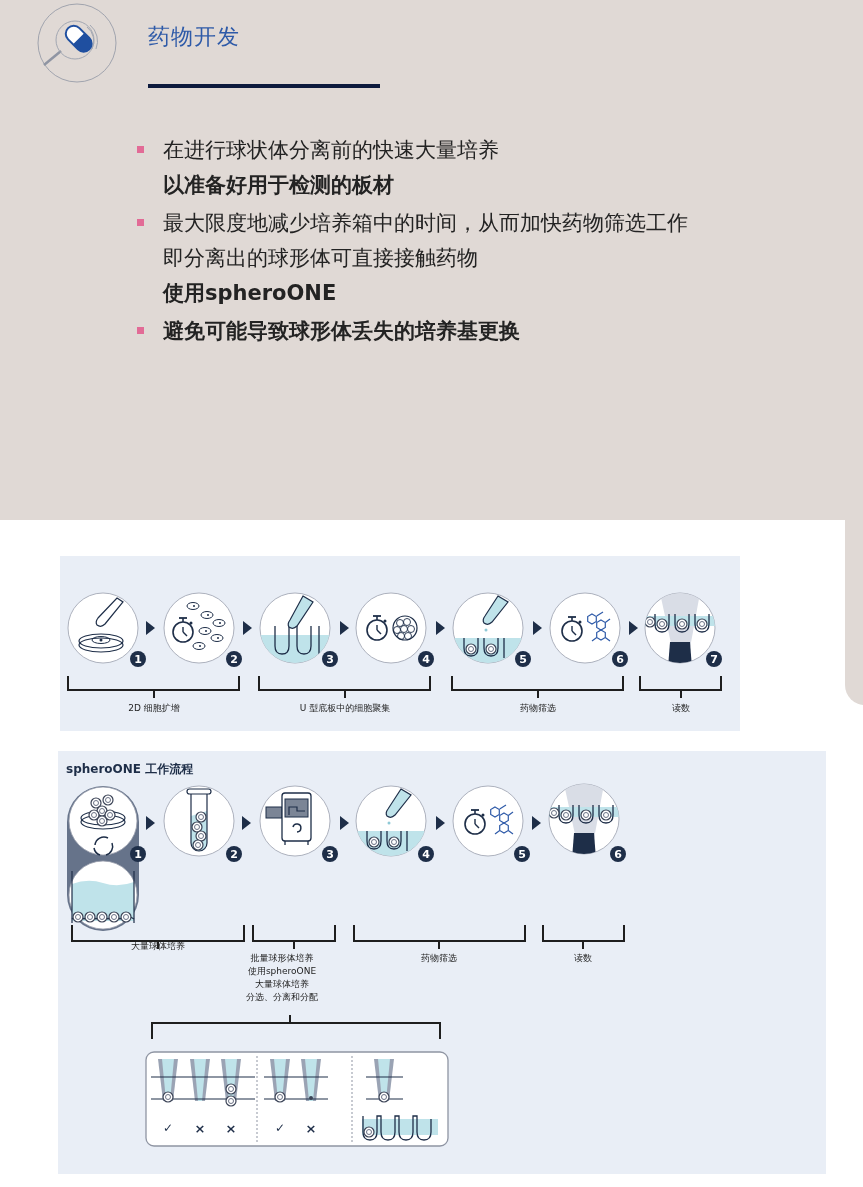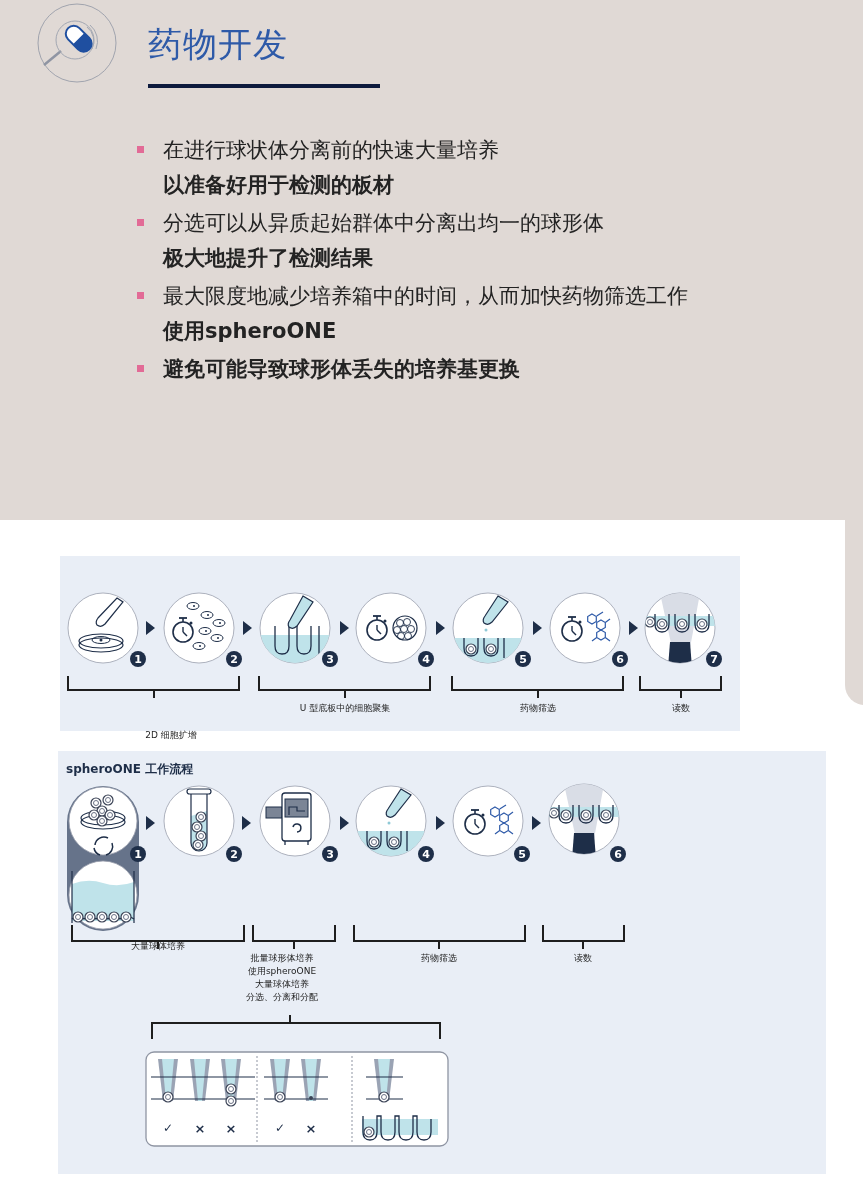--- a/index.html
+++ b/index.html
@@ -1,20 +1,20 @@
 <!DOCTYPE html>
 <html><head>
 <meta charset="utf-8">
 <style>
   html,body{margin:0;padding:0;}
   body{width:863px;height:1187px;position:relative;background:#ffffff;overflow:hidden;font-family:"DejaVu Sans","Liberation Sans",sans-serif;}
   .beige-top{position:absolute;left:0;top:0;width:863px;height:520px;background:#e0d9d5;}
   .beige-side{position:absolute;left:845px;top:519px;width:30px;height:186px;background:#e0d9d5;border-bottom-left-radius:20px;}
   .logo{position:absolute;left:37px;top:3px;width:80px;height:80px;}
-  .title{position:absolute;left:148px;top:22px;font-size:34px;color:#2e5aa8;letter-spacing:1px;font-weight:normal;}
+  .title{position:absolute;left:148px;top:22px;font-size:22px;color:#2e5aa8;letter-spacing:1px;font-weight:normal;}
   .title-rule{position:absolute;left:148px;top:84px;width:232px;height:4px;background:#0d1a3d;}
   .bullets{position:absolute;left:137px;top:138px;width:600px;}
   .bullet{position:relative;padding-left:26px;margin-bottom:14px;}
   .bullet .sq{position:absolute;left:0;top:8px;width:7px;height:7px;background:#e26b96;}
   .bullet .line{font-size:21px;color:#232323;line-height:24px;height:24px;margin-bottom:11px;white-space:nowrap;}
   .bullet .line:last-child{margin-bottom:0;font-weight:bold;}
   .panel{position:absolute;background:#e9eef6;}
   .panel1{left:60px;top:556px;width:680px;height:175px;}
   .panel2{left:58px;top:751px;width:768px;height:423px;}
   .panel2-title{position:absolute;left:8px;top:10px;font-size:12px;font-weight:bold;color:#1e2e48;}
@@ -43,26 +43,22 @@
 <div class="title-rule"></div>
 
 <div class="bullets">
   <div class="bullet">
     <span class="sq"></span>
     <div class="line">在进行球状体分离前的快速大量培养</div>
     <div class="line">以准备好用于检测的板材</div>
   </div>
   <div class="bullet">
     <span class="sq"></span>
-    <div class="line">分选可以从异质起始群体中分离出均一的球形体</div>
-    <div class="line">极大地提升了检测结果</div>
-  </div>
-  <div class="bullet">
-    <span class="sq"></span>
     <div class="line">最大限度地减少培养箱中的时间，从而加快药物筛选工作</div>
+    <div class="line">即分离出的球形体可直接接触药物</div>
     <div class="line">使用spheroONE</div>
   </div>
   <div class="bullet">
     <span class="sq"></span>
     <div class="line">避免可能导致球形体丢失的培养基更换</div>
   </div>
 </div>
 
 <div class="panel panel1">
   <svg class="svgwrap" width="680" height="175" viewBox="0 0 680 175">
@@ -222,21 +218,21 @@
         <text x="0" y="4" text-anchor="middle" font-size="11" font-weight="bold" fill="#fff" font-family="DejaVu Sans, sans-serif">7</text>
       </g>
 
     <g fill="none" stroke="#1e1e1e" stroke-width="2">
       <path d="M8 120 V134 H179 V120 M94 134 V142"></path>
       <path d="M199 120 V134 H370 V120 M285 134 V142"></path>
       <path d="M392 120 V134 H563 V120 M478 134 V142"></path>
       <path d="M580 120 V134 H661 V120 M621 134 V142"></path>
     </g>
   </svg>
-  <div class="label" style="left:61px;top:146px;width:100px;margin-top:27px;">2D 细胞扩增</div>
+  <div class="label" style="left:44px;top:146px;width:100px;">2D 细胞扩增</div>
   <div class="label" style="left:215px;top:146px;width:140px;">U 型底板中的细胞聚集</div>
   <div class="label" style="left:428px;top:146px;width:100px;">药物筛选</div>
   <div class="label" style="left:591px;top:146px;width:60px;">读数</div>
 </div>
 
 <div class="panel panel2">
   <div class="panel2-title">spheroONE 工作流程</div>
   <svg class="svgwrap" width="681" height="423" viewBox="0 0 681 423">
 
     <g>

